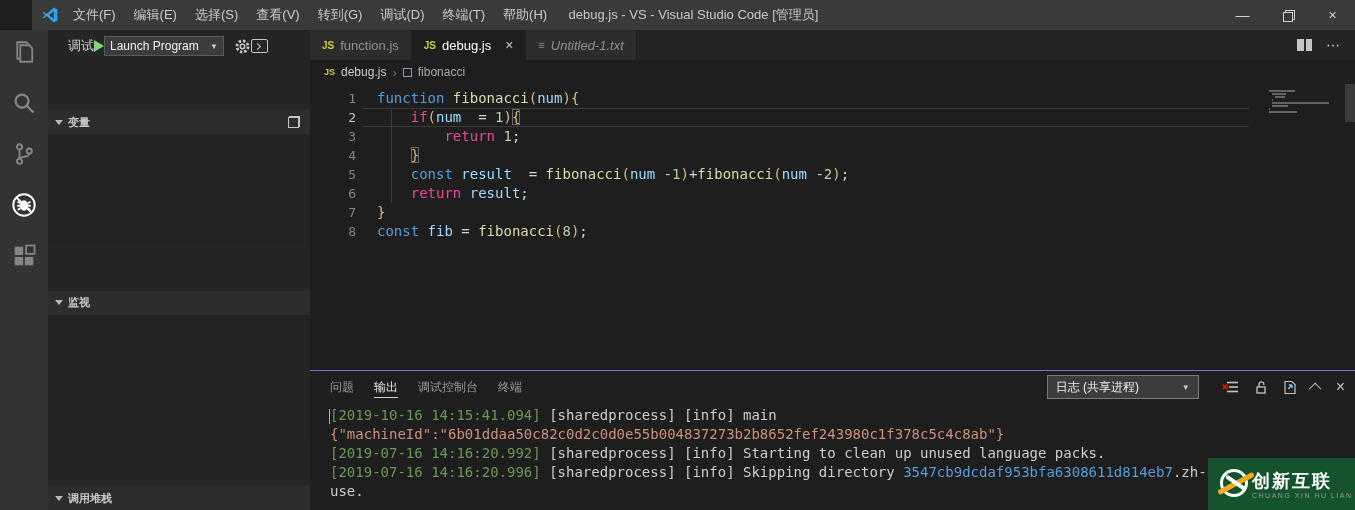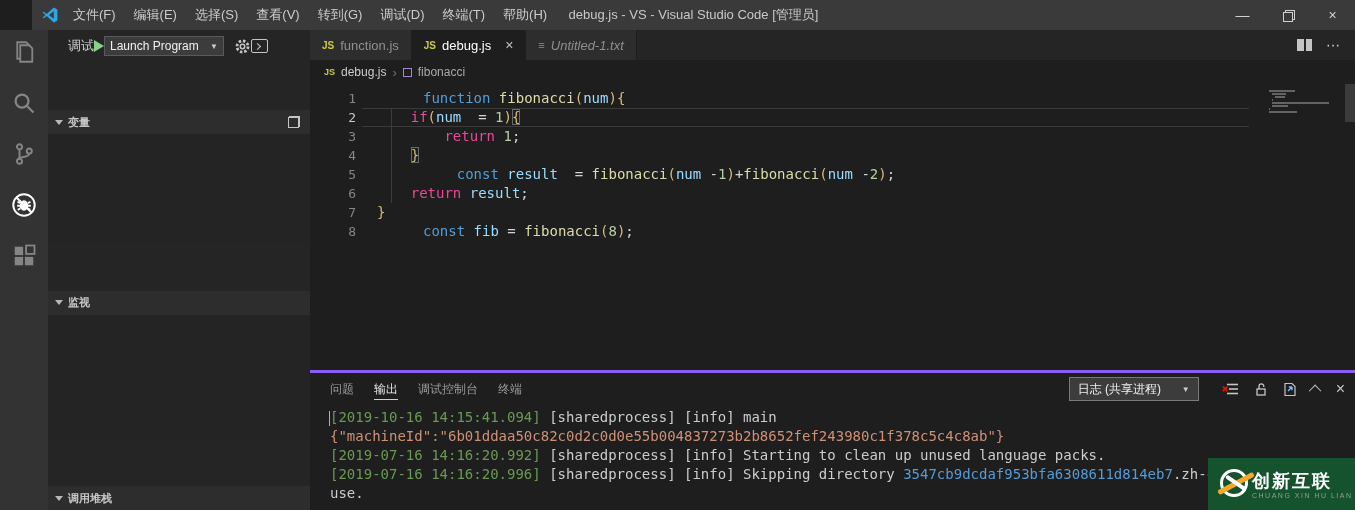--- a/index.html
+++ b/index.html
@@ -73,36 +73,36 @@
 
   .code-area{ flex:1; position:relative; overflow:hidden;
               font-family:"DejaVu Sans Mono","Liberation Mono",monospace; font-size:14px; }
   .code-lines{ padding-top:5px; }
   .code-line{ display:flex; height:19px; line-height:19px; white-space:pre; position:relative; }
   .line-num{ width:46px; flex:none; text-align:right; color:#858585; font-size:13px; }
   .line-code{ padding-left:21px; }
   .code-line.current .line-num{ color:#c6c6c6; }
   .code-line.current::after{ content:""; position:absolute; left:52px; right:106px; top:0; bottom:0;
                              border-top:1px solid #3a3a3a; border-bottom:1px solid #3a3a3a; pointer-events:none; }
-  .tk-kw{ color:#569cd6;margin-left:46px; } .tk-fn{ color:#dcdcaa; } .tk-vr{ color:#9cdcfe; }
+  .tk-kw{ color:#569cd6; } .tk-fn{ color:#dcdcaa; } .tk-vr{ color:#9cdcfe; }
   .tk-nu{ color:#b5cea8; } .tk-ct{ color:#ec4899; } .tk-br{ color:#d7ba7d; } .tk-pl{ color:#d4d4d4; }
   .tk-match{ outline:1px solid #6a6a6a; outline-offset:-1px; }
   .indent-guide{ position:absolute; left:81px; top:24px; height:95px; width:1px; background:#3b3b3b; }
   .minimap{ position:absolute; top:6px; right:14px; width:72px; }
   .mm-line{ height:2px; margin-bottom:1px; background:#888; opacity:.65; }
   .editor-scrollbar{ position:absolute; top:0; right:0; width:10px; height:38px; background:rgba(121,121,121,.32); }
 
   
-  .panel{ height:140px; flex:none; border-top:3px solid #8b5cf6; display:flex; flex-direction:column; background:#1e1e1e; }
+  .panel{ height:140px; flex:none; border-top:1px solid #8b5cf6; display:flex; flex-direction:column; background:#1e1e1e; }
   .panel-header{ height:32px; flex:none; display:flex; align-items:center; padding:0 10px 0 20px; }
   .panel-tab{ margin-right:20px; font-size:12px; color:#9b9b9b; height:32px; line-height:32px; position:relative; }
   .panel-tab.active{ color:#e7e7e7; }
   .panel-tab.active::after{ content:""; position:absolute; left:0; right:0; bottom:5px; height:1px; background:#cfcfcf; }
   .panel-controls{ margin-left:auto; display:flex; align-items:center; gap:15px; }
-  .channel-select{ width:130px; height:24px; background:#3c3c3c; border:1px solid #7a7a7a; color:#f0f0f0;
+  .channel-select{ width:152px; height:24px; background:#3c3c3c; border:1px solid #7a7a7a; color:#f0f0f0;
                    font-size:12px; display:flex; align-items:center; justify-content:space-between; padding:0 8px; margin-right:8px; }
   .panel-icon{ display:flex; align-items:center; justify-content:center; }
   .chevron-up{ width:9px; height:9px; border-top:1.6px solid #c5c5c5; border-left:1.6px solid #c5c5c5; transform:rotate(45deg) translateY(2px); }
   .close-x{ color:#c5c5c5; font-size:16px; line-height:1; }
 
   .panel-content{ flex:1; overflow:hidden; position:relative; padding:3px 0 0 20px;
                   font-family:"DejaVu Sans Mono","Liberation Mono",monospace; font-size:14px; }
   .log-line{ height:19px; line-height:19px; white-space:pre; color:#cccccc; }
   .lg-ts{ color:#6a9955; } .lg-pl{ color:#cccccc; } .lg-str{ color:#ce9178; } .lg-hash{ color:#569cd6; }
   .output-cursor{ position:absolute; left:19px; top:6px; width:1px; height:15px; background:#aeafad; }

